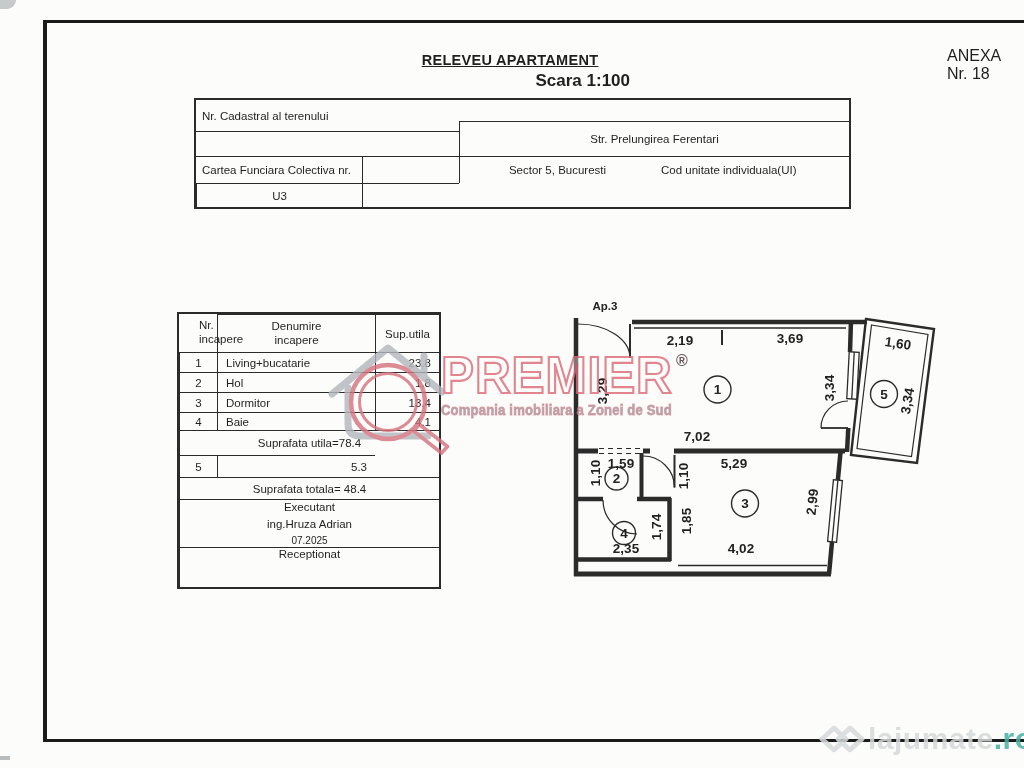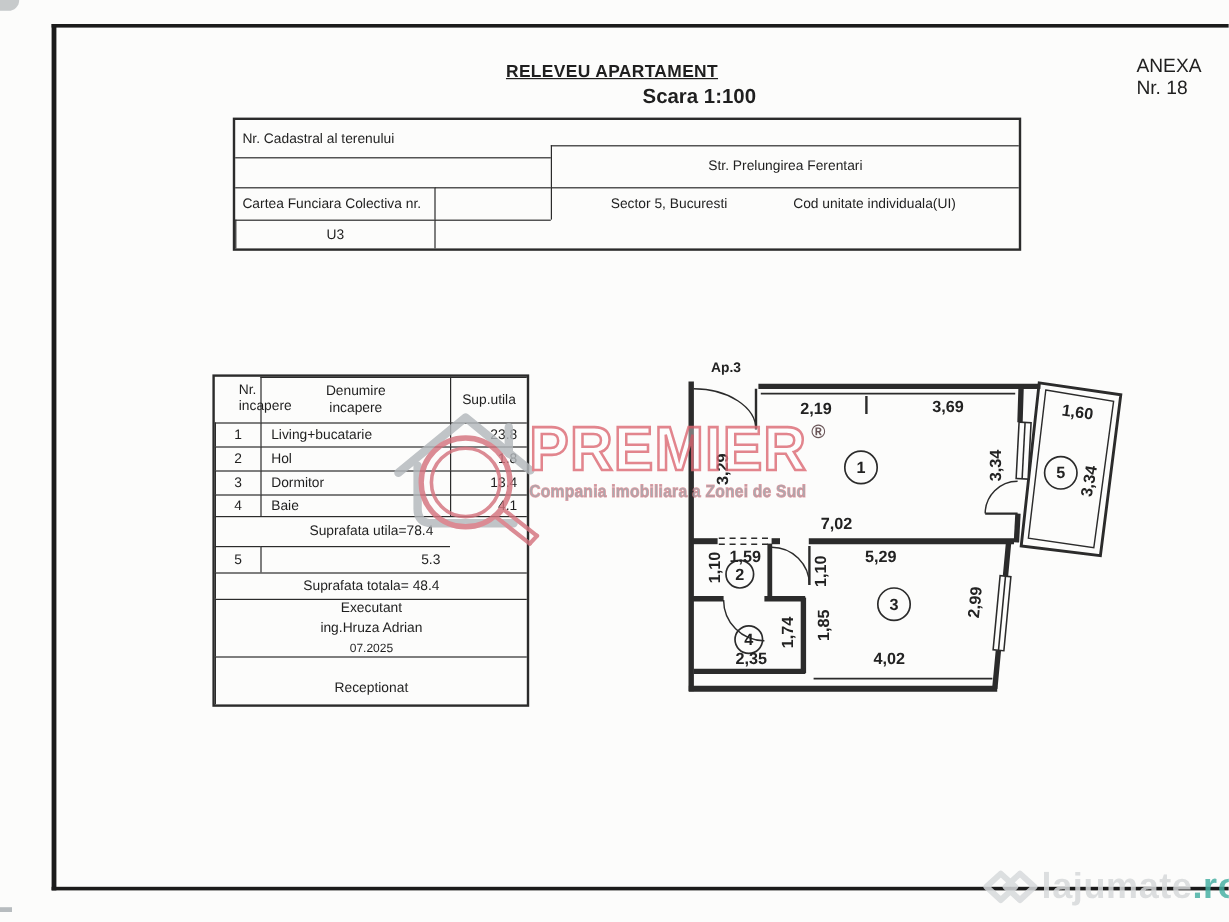--- a/index.html
+++ b/index.html
@@ -35,21 +35,21 @@
           border:2px solid #2b2b2b;z-index:2;}
   .rtable div{box-sizing:border-box;font-size:11.5px;display:flex;align-items:center;}
   .rc{border-left:1.5px solid #2b2b2b;border-top:1.5px solid #2b2b2b;}
   .span3{grid-column:1/4;justify-content:center;}
   .hdr{line-height:1.2;}
   .numcell{justify-content:center;}
   .areacell{justify-content:flex-end;padding-right:8px;}
   .colhead{flex-direction:column;justify-content:center;}
   .exec{flex-direction:column;justify-content:space-between;line-height:1.25;}
   .exec .small{font-size:10px;}
-  .topalign{align-items:flex-start !important;justify-content:center;padding-top:20px;}
+  .topalign{align-items:flex-start !important;justify-content:center;padding-top:0;}
 
   
   #plan{left:560px;top:296px;z-index:2;}
   .dim{font-size:13.5px;font-weight:600;fill:#222;}
   .dims-small{font-size:11.5px;font-weight:600;fill:#222;}
   .roomnum{font-size:13.5px;font-weight:600;fill:#222;}
 
   
   .wm{z-index:5;opacity:.82;pointer-events:none;}
   .wm-brand{left:441px;top:349px;font-size:52px;font-weight:bold;letter-spacing:1px;

